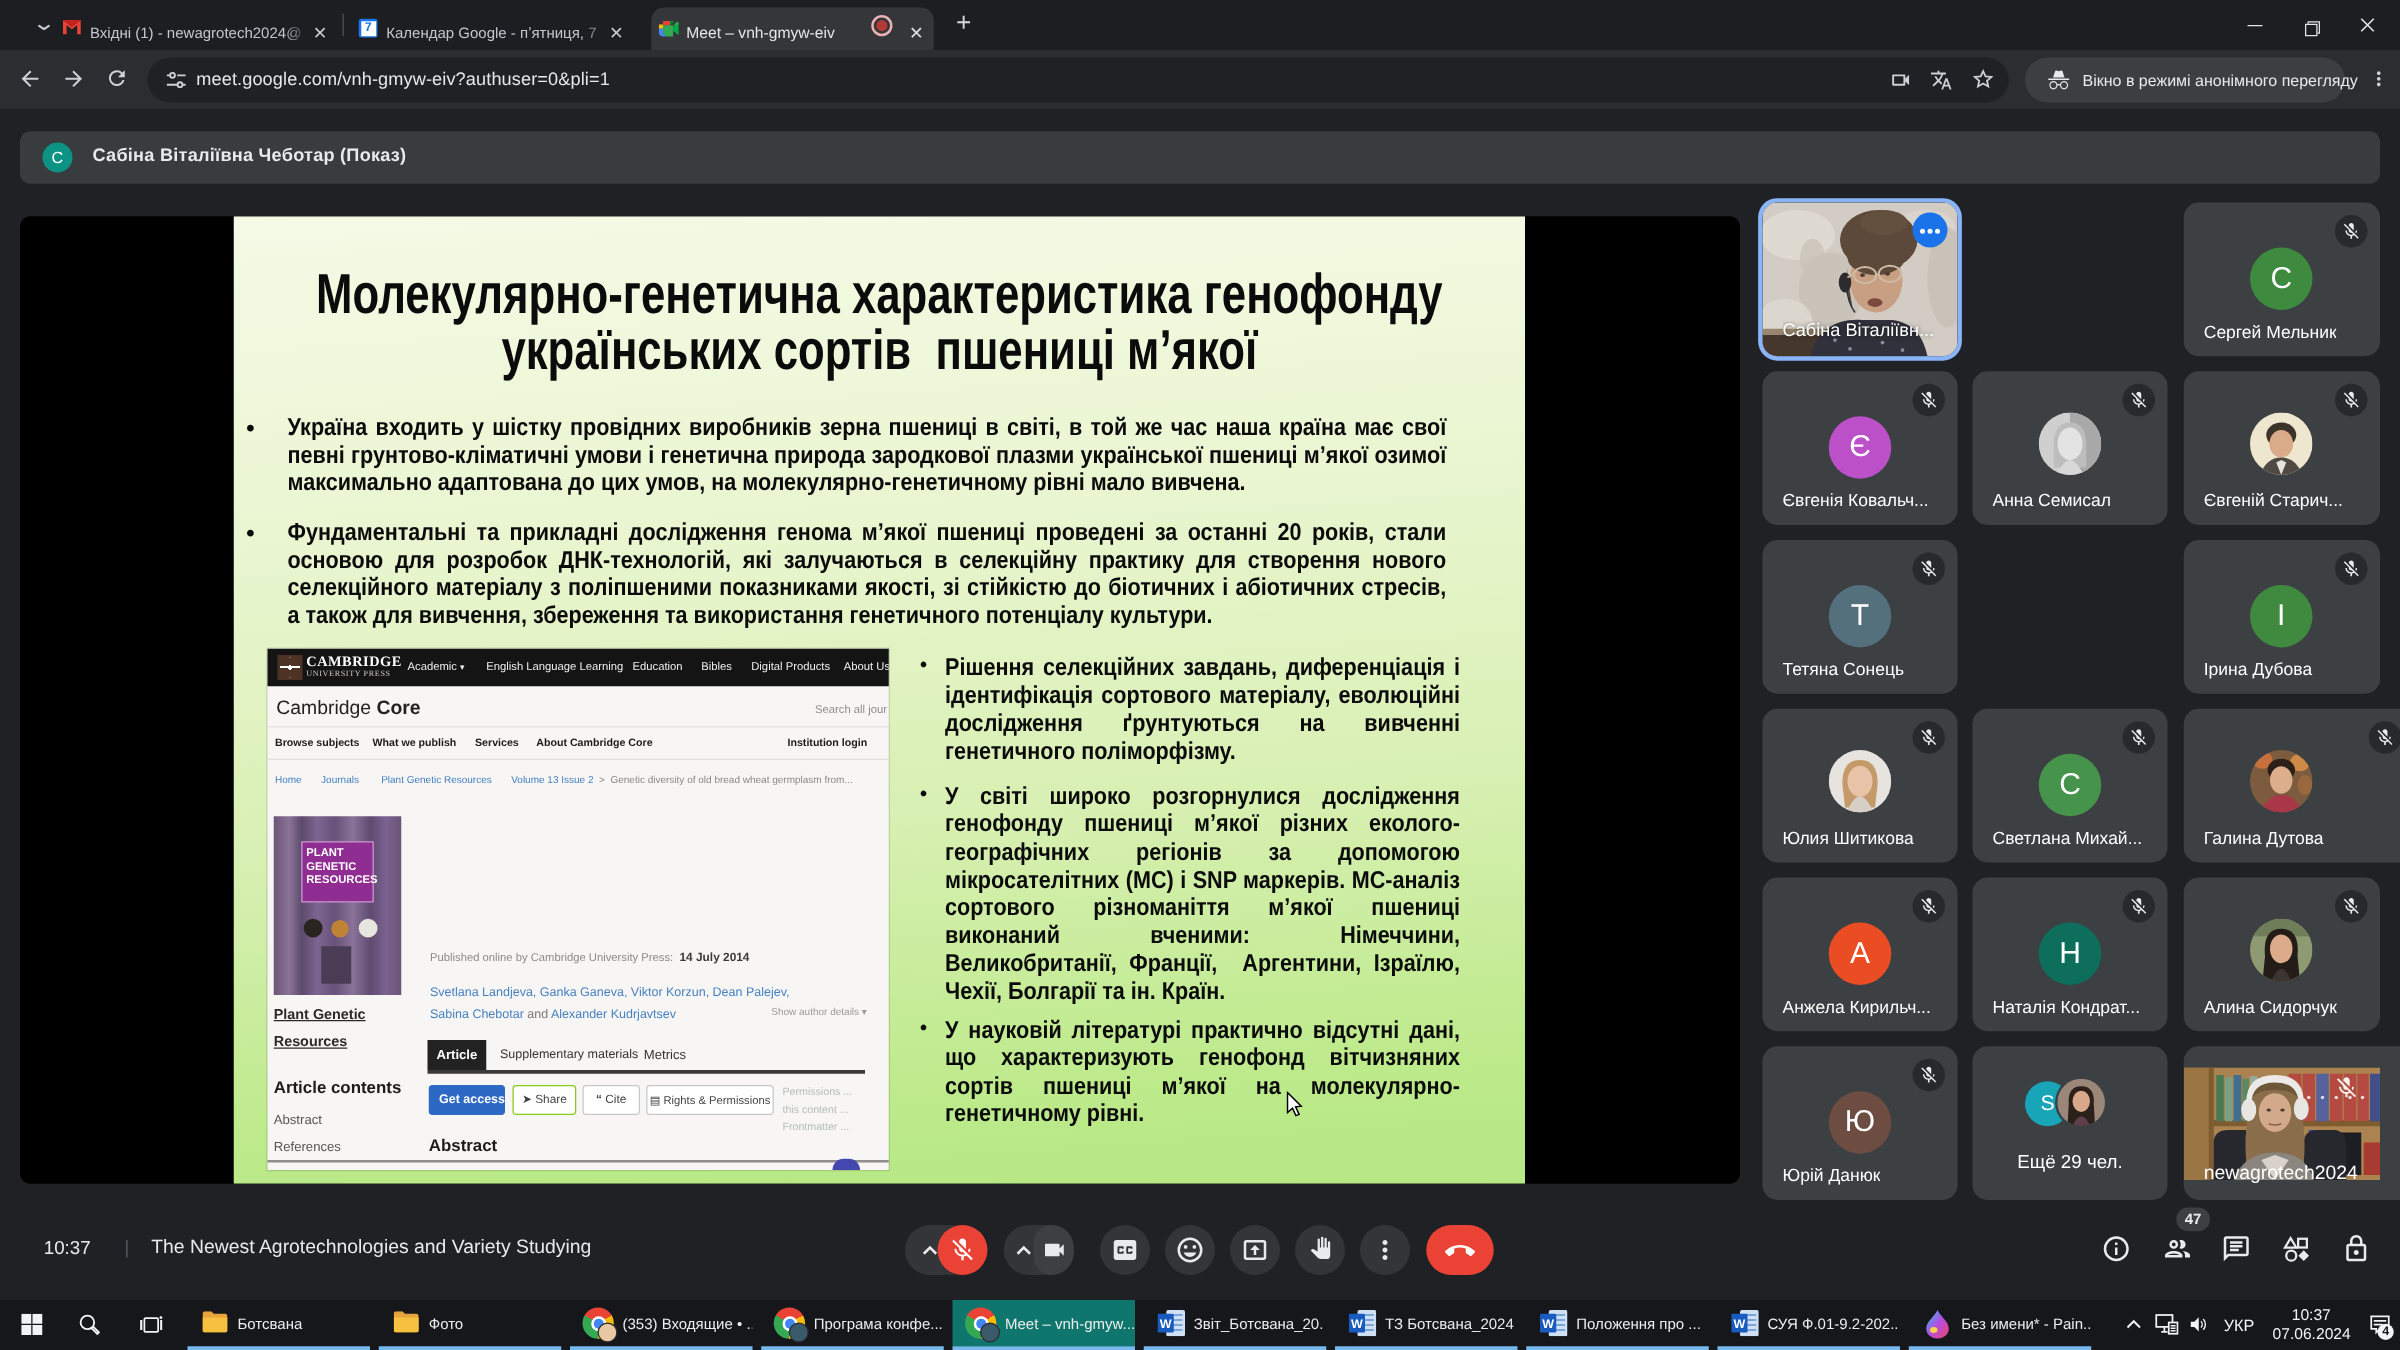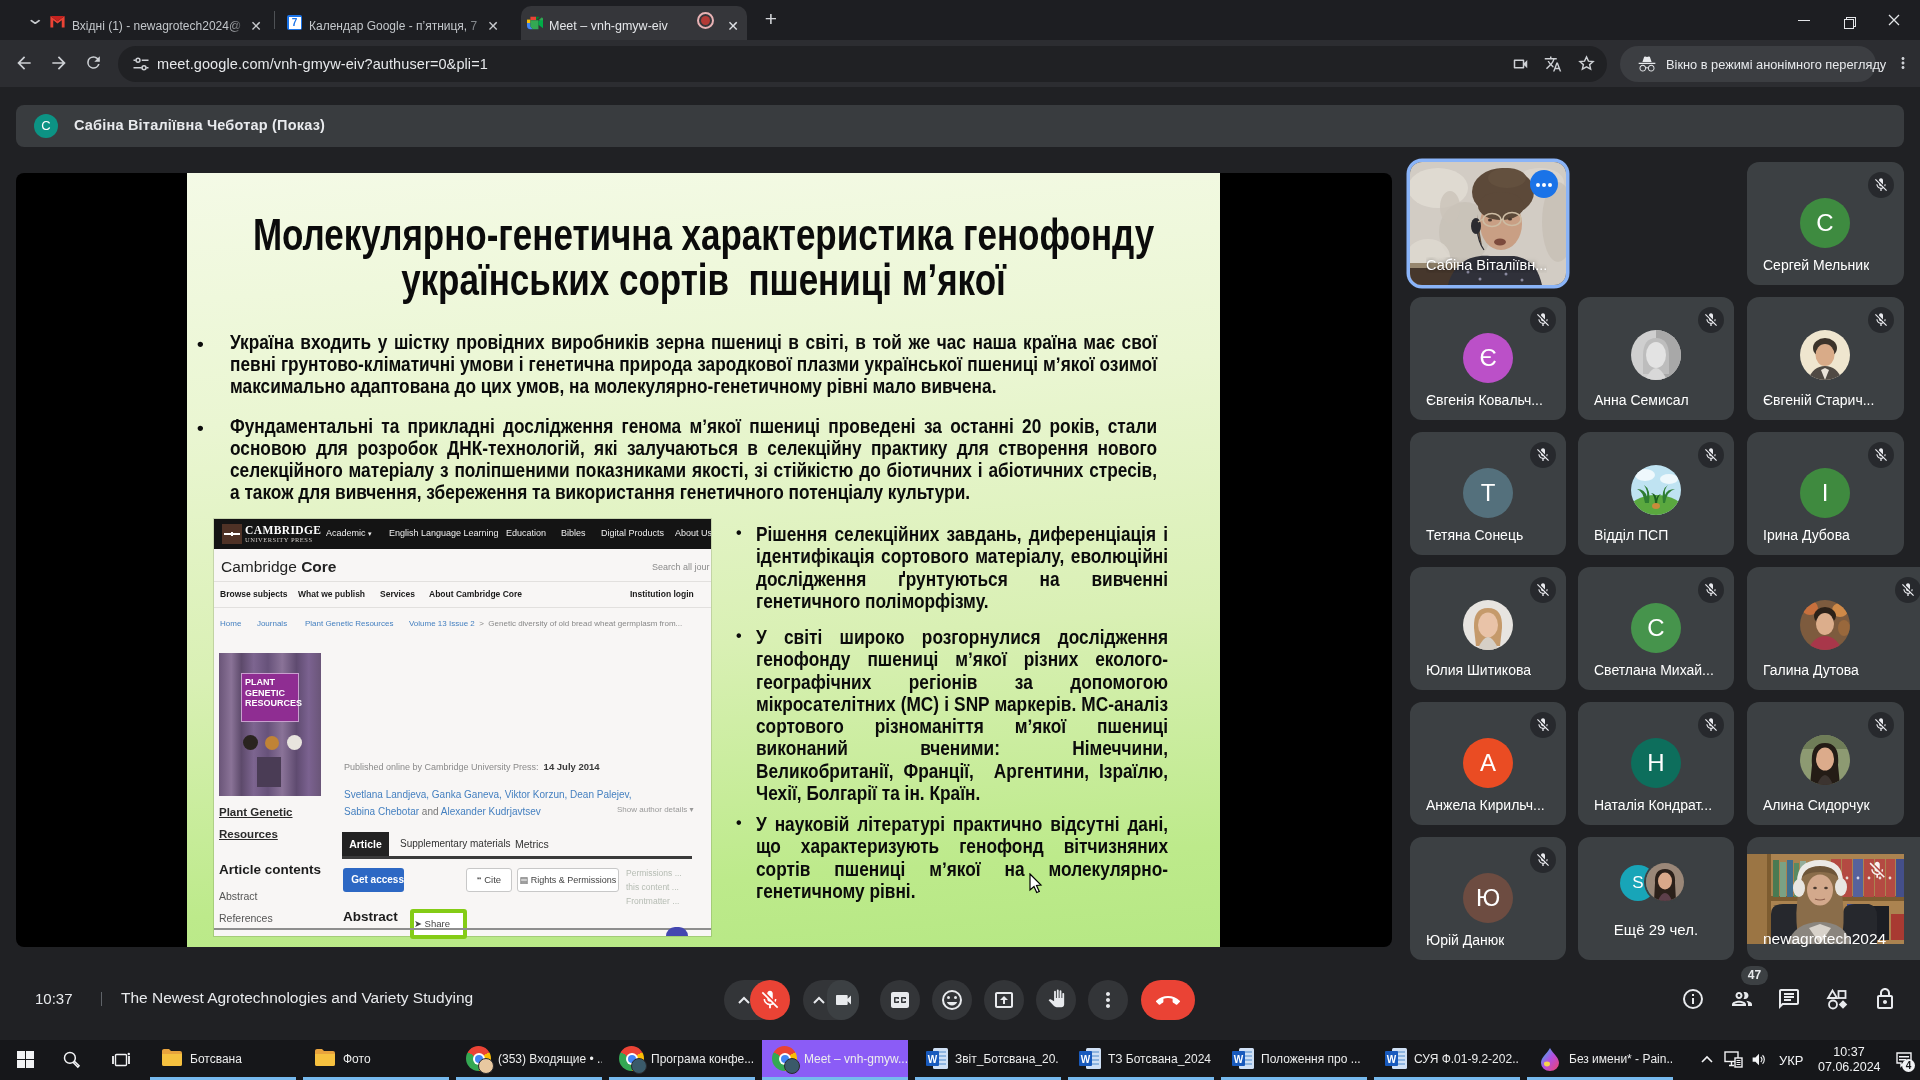--- a/index.html
+++ b/index.html
@@ -194,21 +194,21 @@
         <div class="abs" style="left:130px;top:242px;font-size:9px;color:#8a8a8a;">Published online by Cambridge University Press:&nbsp; <b style="color:#3a3a3a;font-size:9.5px;">14 July 2014</b></div>
         <div class="abs" style="left:130px;top:268px;font-size:10px;color:#4580c0;line-height:16.5px;">Svetlana Landjeva, Ganka Ganeva, Viktor Korzun, Dean Palejev,<br>Sabina Chebotar <span style="color:#777;">and</span> Alexander Kudrjavtsev</div>
         <div class="abs" style="left:403px;top:286px;font-size:8px;color:#999;">Show author details ▾</div>
 
         <div class="abs" style="left:128px;top:313px;width:47px;height:24px;background:#222;color:#fff;font-size:10.5px;font-weight:bold;text-align:center;line-height:24px;">Article</div>
         <div class="abs" style="left:186px;top:319px;font-size:10px;color:#333;">Supplementary materials</div>
         <div class="abs" style="left:301px;top:319px;font-size:10.5px;color:#333;">Metrics</div>
         <div class="abs" style="left:128px;top:337px;width:350px;height:2.5px;background:#3a3a3a;"></div>
 
         <div class="abs" style="left:129px;top:349px;width:61px;height:24px;background:#2d68c4;border-radius:3px;color:#fff;font-size:10px;font-weight:bold;text-align:right;line-height:24px;">Get access</div>
-        <div class="abs" style="left:196px;top:349px;width:49px;height:22px;background:#fff;border:4px solid #84cc16;border-radius:3px;color:#444;font-size:9.5px;line-height:22px;margin-top:41px;">➤ Share</div>
+        <div class="abs" style="left:196px;top:349px;width:49px;height:22px;background:#fff;border:1px solid #84cc16;border-radius:3px;color:#444;font-size:9.5px;text-align:center;line-height:22px;">➤ Share</div>
         <div class="abs" style="left:252px;top:349px;width:44px;height:22px;background:#fff;border:1px solid #c8c8c8;border-radius:3px;color:#444;font-size:9.5px;text-align:center;line-height:22px;"><b>“</b> Cite</div>
         <div class="abs" style="left:303px;top:349px;width:100px;height:22px;background:#fff;border:1px solid #c8c8c8;border-radius:3px;color:#444;font-size:9px;text-align:center;line-height:22px;">▤ Rights &amp; Permissions</div>
         <div class="abs" style="left:412px;top:347px;font-size:8.5px;color:#b5bcb3;line-height:14px;">Permissions ...<br>this content ...<br>Frontmatter ...</div>
         <div class="abs" style="left:129px;top:390px;font-size:13.5px;font-weight:bold;color:#1c1c1c;">Abstract</div>
         <div class="abs" style="left:0;top:409px;width:497px;height:2px;background:#8e8e8e;"></div>
         <div class="abs" style="left:452px;top:408px;width:22px;height:9px;background:#4447b0;border-radius:11px 11px 0 0;"></div>
       </div>
       <div class="bdot" style="left:549px;top:351px;font-size:16px;">•</div>
       <div class="bullettxt" style="left:569px;top:350px;width:465px;line-height:22.3px;transform:scaleX(.886);transform-origin:0 0;">
         <div class="sline j">Рішення селекційних завдань, диференціація і</div>
@@ -335,38 +335,20 @@
   <div class="tile" style="left:1410px;top:432px;">
     <div class="avat" style="background:#54707c;">T</div>
     <div class="micoff">
         <svg width="16" height="16" viewBox="0 0 24 24">
           <path fill="#e9eaee" d="M19 11h-1.7c0 .74-.16 1.43-.43 2.05l1.23 1.23c.56-.98.9-2.09.9-3.28zm-4.02.17c0-.06.02-.11.02-.17V5c0-1.66-1.34-3-3-3S9 3.34 9 5v.18l5.98 5.99zM4.27 3L3 4.27l6.01 6.01V11c0 1.66 1.33 3 2.99 3 .22 0 .44-.03.65-.08l1.66 1.66c-.71.33-1.5.52-2.31.52-2.76 0-5.3-2.1-5.3-5.1H5c0 3.41 2.72 6.23 6 6.72V21h2v-3.28c.91-.13 1.77-.45 2.54-.9L19.73 21 21 19.73 4.27 3z"></path>
         </svg>
       </div>
     <div class="tname">Тетяна Сонець</div>
   </div>
 
-  <div class="tile" style="left:1578px;top:432px;">
-    <svg class="abs" style="left:53px;top:33px;border-radius:50%;" width="50" height="50" viewBox="0 0 50 50">
-      <rect width="50" height="50" fill="#bfe3f2"></rect>
-      <ellipse cx="14" cy="10" rx="10" ry="6" fill="#eef8fc"></ellipse>
-      <ellipse cx="38" cy="14" rx="9" ry="5" fill="#eef8fc"></ellipse>
-      <ellipse cx="25" cy="46" rx="28" ry="16" fill="#5aa83f"></ellipse>
-      <path d="M14 38 Q12 26 6 24 Q14 24 16 32 Q17 26 13 20 Q20 24 18 38Z" fill="#2e7d32"></path>
-      <path d="M34 38 Q36 26 44 24 Q36 24 34 30 Q33 24 37 20 Q30 24 32 38Z" fill="#2e7d32"></path>
-      <path d="M24 40 Q24 30 20 28 Q26 29 25 34 Q26 30 30 29 Q26 32 26 40Z" fill="#1b5e20"></path>
-      <ellipse cx="25" cy="41" rx="4" ry="3" fill="#c98b3a"></ellipse>
-    </svg>
-    <div class="micoff">
-        <svg width="16" height="16" viewBox="0 0 24 24">
-          <path fill="#e9eaee" d="M19 11h-1.7c0 .74-.16 1.43-.43 2.05l1.23 1.23c.56-.98.9-2.09.9-3.28zm-4.02.17c0-.06.02-.11.02-.17V5c0-1.66-1.34-3-3-3S9 3.34 9 5v.18l5.98 5.99zM4.27 3L3 4.27l6.01 6.01V11c0 1.66 1.33 3 2.99 3 .22 0 .44-.03.65-.08l1.66 1.66c-.71.33-1.5.52-2.31.52-2.76 0-5.3-2.1-5.3-5.1H5c0 3.41 2.72 6.23 6 6.72V21h2v-3.28c.91-.13 1.77-.45 2.54-.9L19.73 21 21 19.73 4.27 3z"></path>
-        </svg>
-      </div>
-    <div class="tname">Відділ ПСП</div>
-  </div>
 
   <div class="tile" style="left:1747px;top:432px;width:157px;">
     <div class="avat" style="background:#3f8a3f;">I</div>
     <div class="micoff">
         <svg width="16" height="16" viewBox="0 0 24 24">
           <path fill="#e9eaee" d="M19 11h-1.7c0 .74-.16 1.43-.43 2.05l1.23 1.23c.56-.98.9-2.09.9-3.28zm-4.02.17c0-.06.02-.11.02-.17V5c0-1.66-1.34-3-3-3S9 3.34 9 5v.18l5.98 5.99zM4.27 3L3 4.27l6.01 6.01V11c0 1.66 1.33 3 2.99 3 .22 0 .44-.03.65-.08l1.66 1.66c-.71.33-1.5.52-2.31.52-2.76 0-5.3-2.1-5.3-5.1H5c0 3.41 2.72 6.23 6 6.72V21h2v-3.28c.91-.13 1.77-.45 2.54-.9L19.73 21 21 19.73 4.27 3z"></path>
         </svg>
       </div>
     <div class="tname">Ірина Дубова</div>
   </div>
@@ -647,21 +629,21 @@
       <div class="abs" style="left:22px;top:18px;width:14px;height:14px;border-radius:50%;background:#e8c8a0;border:1px solid #2a2a2e;"></div>
       <div class="tblabel" style="left:42px;">(353) Входящие • ...</div>
     </div>
     <div class="tbtn" style="left:609px;">
       <div class="abs" style="left:10px;top:6px;width:25px;height:25px;border-radius:50%;background:conic-gradient(#ea4335 0 60deg,#fbbc05 60deg 180deg,#34a853 180deg 300deg,#ea4335 300deg);"></div>
       <div class="abs" style="left:16.5px;top:12.5px;width:12px;height:12px;border-radius:50%;background:#fff;"></div>
       <div class="abs" style="left:18.5px;top:14.5px;width:8px;height:8px;border-radius:50%;background:#4285f4;"></div>
       <div class="abs" style="left:22px;top:18px;width:14px;height:14px;border-radius:50%;background:#3a5a6a;border:1px solid #2a2a2e;"></div>
       <div class="tblabel" style="left:42px;">Програма конфе...</div>
     </div>
-    <div class="tbtn" style="left:762px;background:#8b5cf6;">
+    <div class="tbtn" style="left:762px;background:#0f766e;">
       <div class="abs" style="left:10px;top:6px;width:25px;height:25px;border-radius:50%;background:conic-gradient(#ea4335 0 60deg,#fbbc05 60deg 180deg,#34a853 180deg 300deg,#ea4335 300deg);"></div>
       <div class="abs" style="left:16.5px;top:12.5px;width:12px;height:12px;border-radius:50%;background:#fff;"></div>
       <div class="abs" style="left:18.5px;top:14.5px;width:8px;height:8px;border-radius:50%;background:#4285f4;"></div>
       <div class="abs" style="left:22px;top:18px;width:14px;height:14px;border-radius:50%;background:#3a5a6a;border:1px solid #2a2a2e;"></div>
       <div class="tblabel" style="left:42px;">Meet – vnh-gmyw...</div>
     </div>
     <div class="tbtn" style="left:915px;">
       <svg class="abs" style="left:11px;top:8px;" width="22" height="21" viewBox="0 0 22 21">
           <rect x="7" y="0" width="15" height="21" rx="1.5" fill="#cfe0f5"></rect>
           <path d="M9 4h11M9 8h11M9 12h11M9 16h11" stroke="#7aa7d9" stroke-width="1.6"></path>

